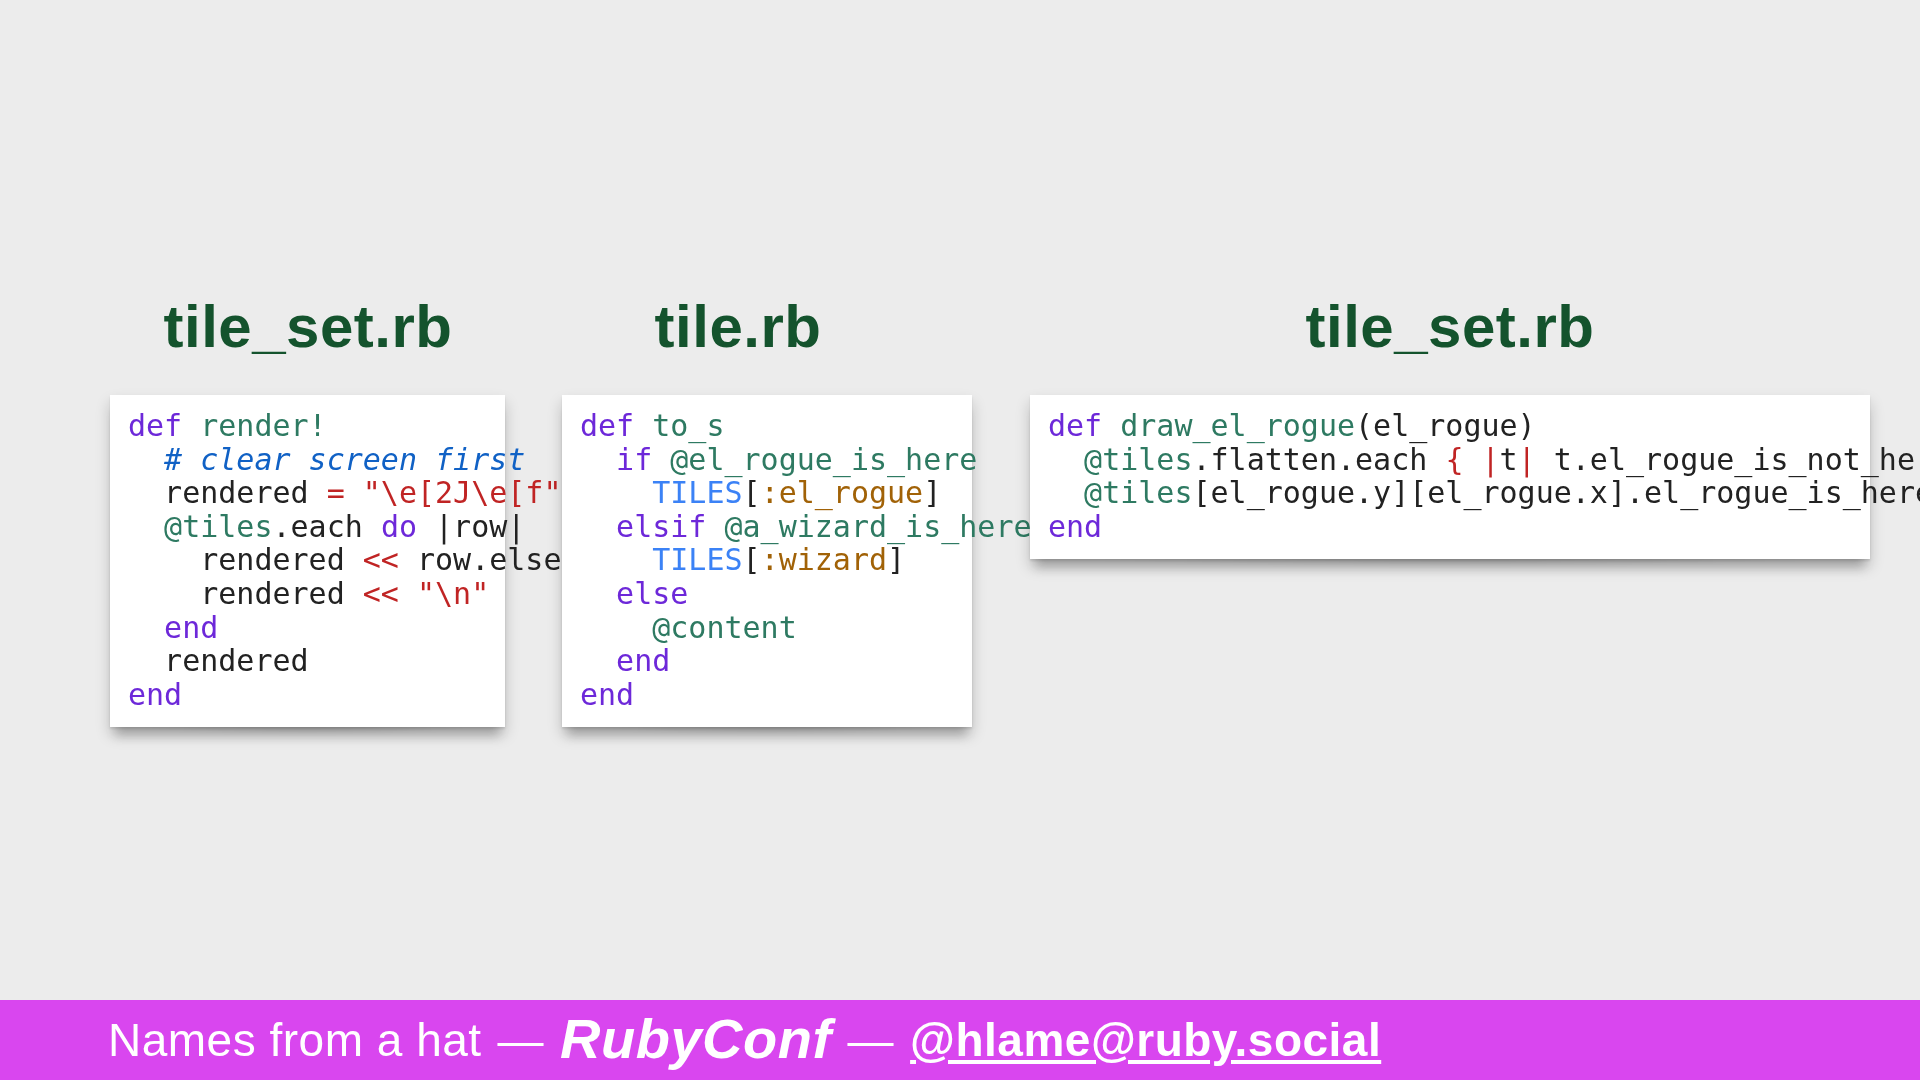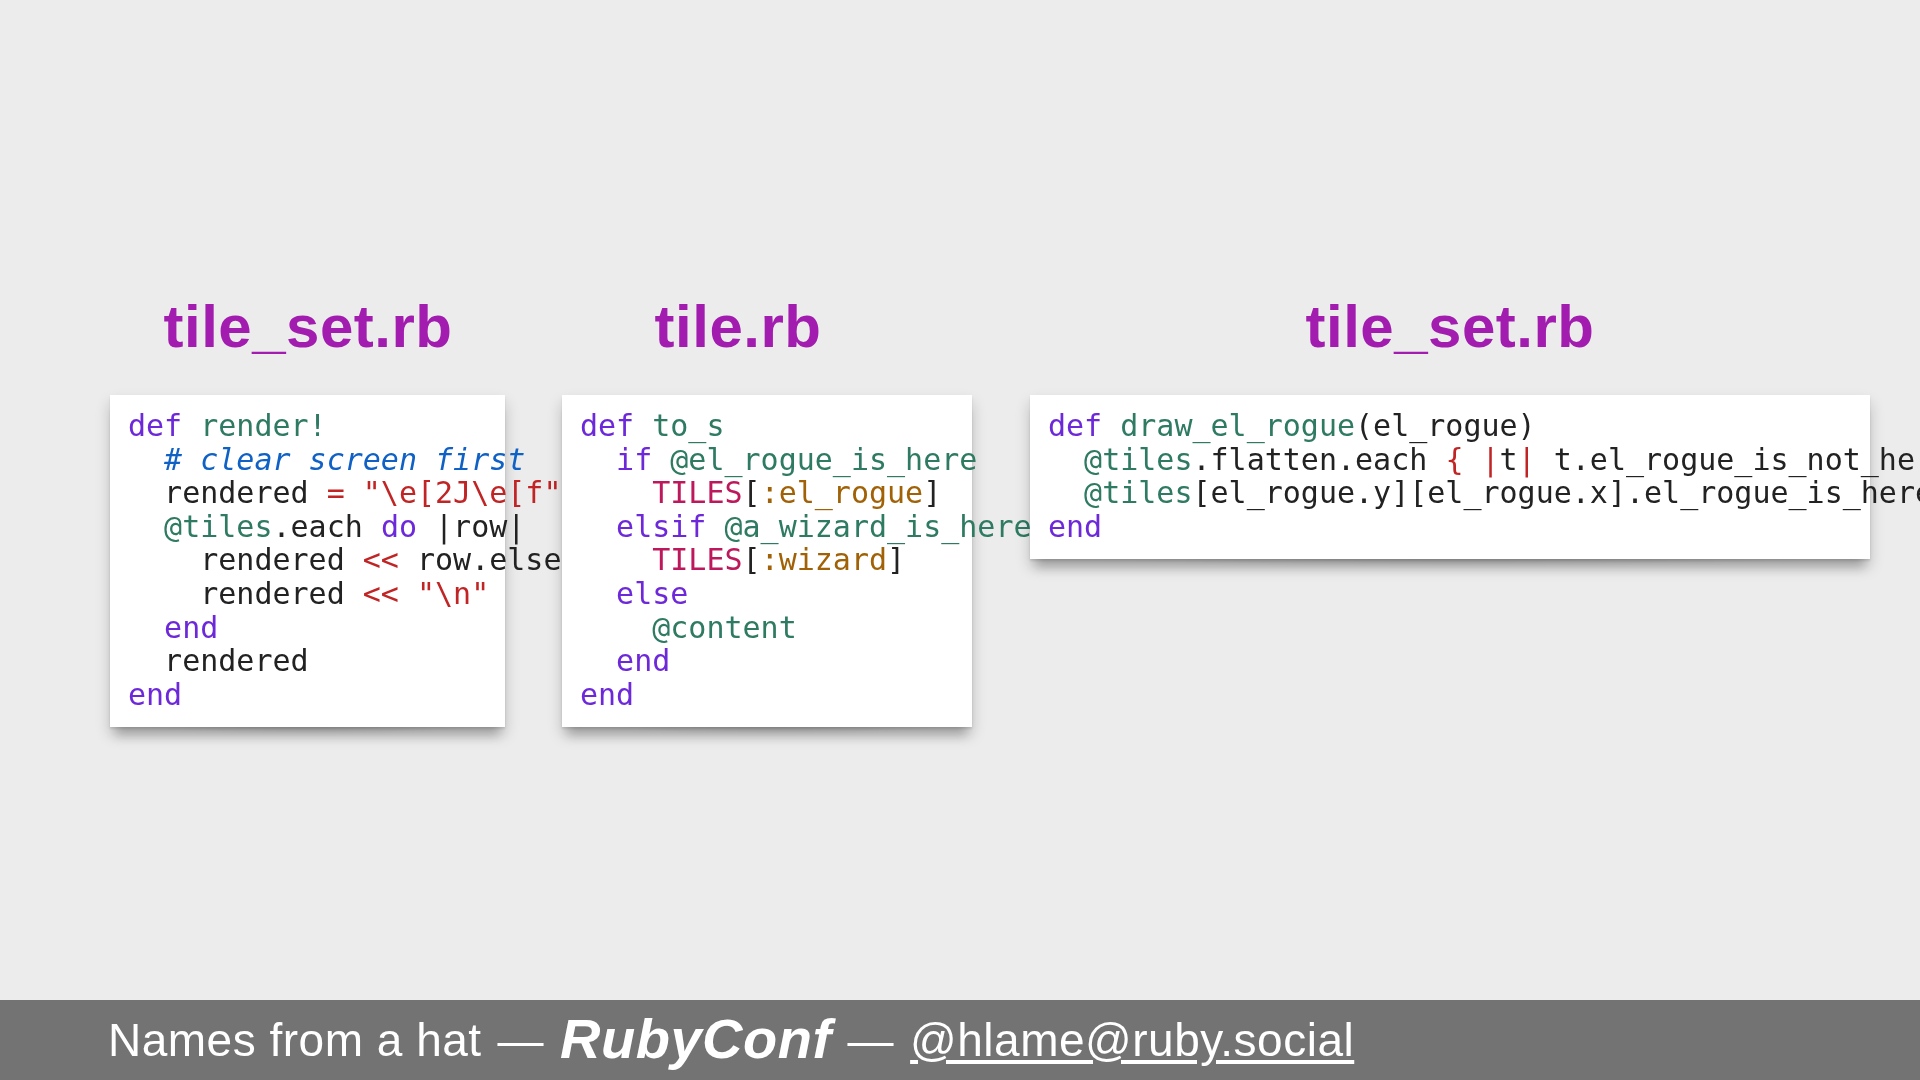--- a/index.html
+++ b/index.html
@@ -13,21 +13,21 @@
   .slide {
     position: absolute;
     inset: 0;
   }
 
   .card-title {
     font-family: "Arial Narrow", "Helvetica Neue Condensed", "Impact", sans-serif;
     font-stretch: condensed;
     font-weight: 600;
     font-size: 60px;
-    color: #a21caf;
+    color: #14532d;
     text-align: center;
     letter-spacing: 0.5px;
   }
 
   .code-card {
     background: #ffffff;
     padding: 14px 18px 16px 18px;
     position: relative;
     box-shadow:
       0 2px 2px rgba(0,0,0,0.10),
@@ -54,58 +54,58 @@
     white-space: pre;
     color: #222;
   }
 
   .kw   { color: #6d28d9; }           
   .fn   { color: #2e7a62; }           
   .cmt  { color: #1061c5; font-style: italic; } 
   .str  { color: #c02424; }           
   .ivar { color: #2e7a62; }           
   .op   { color: #c02424; }           
-  .const{ color: #be185d; }           
+  .const{ color: #3b82f6; }           
   .sym  { color: #a16207; }           
   .curl { color: #c02424; }           
 
   
   .col1-title { position: absolute; left: 108px;  top: 292px; width: 400px; }
   .col2-title { position: absolute; left: 528px;  top: 292px; width: 420px; }
   .col3-title { position: absolute; left: 1030px; top: 292px; width: 840px; }
 
   .card1 { position: absolute; left: 110px;  top: 395px; width: 395px; }
   .card2 { position: absolute; left: 562px;  top: 395px; width: 410px; }
   .card3 { position: absolute; left: 1030px; top: 395px; width: 840px; }
 
   
   .footer {
     position: absolute;
     left: 0; right: 0; bottom: 0;
     height: 80px;
-    background: #737373;
+    background: #d946ef;
     display: flex;
     align-items: center;
     padding-left: 108px;
     gap: 16px;
     color: #ffffff;
     font-family: "Arial Narrow", "Helvetica Neue Condensed", "Impact", sans-serif;
     font-stretch: condensed;
     font-size: 46px;
     letter-spacing: 0.5px;
   }
   .footer .dash { font-weight: 400; }
   .footer .logo {
     font-family: Liberation Sans, sans-serif;
     font-size: 56px;
     font-style: italic;
     font-weight: 700;
     transform: translateY(-2px);
   }
-  .footer .handle { text-decoration: underline; text-underline-offset: 4px; }
+  .footer .handle { text-decoration: underline; text-underline-offset: 4px; font-weight: bold; }
 </style>
 </head>
 <body>
 
 <div class="slide">
 
   <div class="card-title col1-title">tile_set.rb</div>
   <div class="card-title col2-title">tile.rb</div>
   <div class="card-title col3-title">tile_set.rb</div>
 

